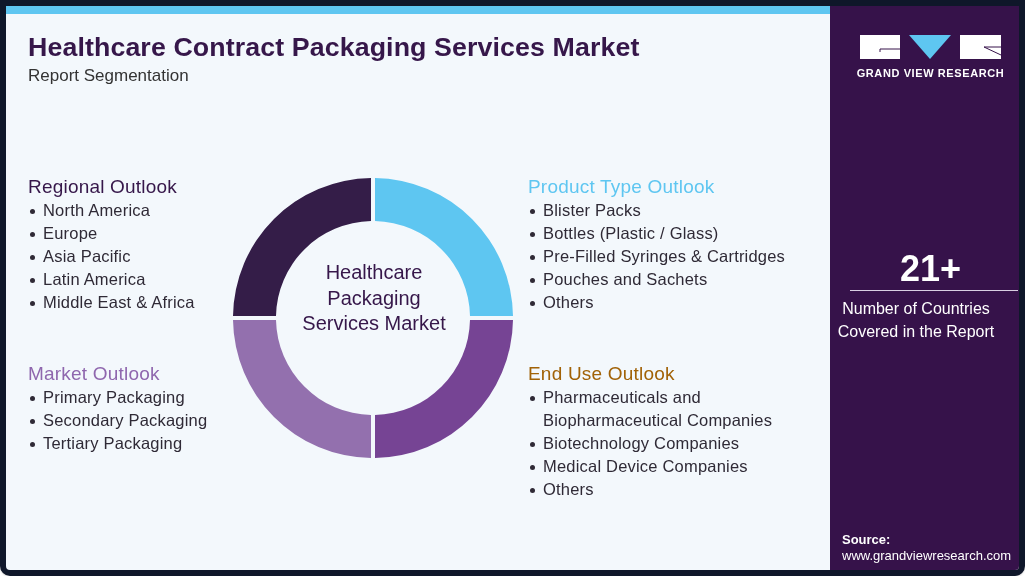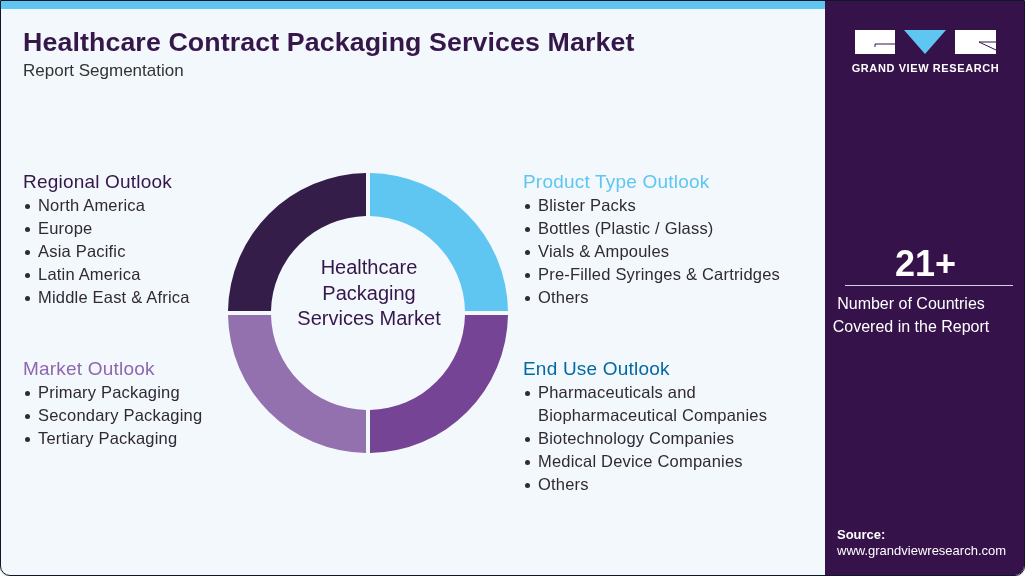--- a/index.html
+++ b/index.html
@@ -1,21 +1,21 @@
 <!DOCTYPE html>
 <html><head>
 <meta charset="utf-8">
 <style>
   * { box-sizing: border-box; margin: 0; padding: 0; }
   html, body { width: 1025px; height: 576px; overflow: hidden; background: #ffffff; }
   body { font-family: "Liberation Sans", sans-serif; position: relative; }
 
   .frame {
     position: absolute; left: 0; top: 0; width: 1025px; height: 576px;
-    border: 1px solid #0f172a; border-radius: 0 0 10px 10px;
+    border: 6px solid #0f172a; border-radius: 0 0 10px 10px;
     background: #f3f8fc; overflow: hidden;
     box-shadow: 0 1px 2px rgba(0,0,0,0.15);
   }
   .top-bar {
     position: absolute; left: 0; top: 0; width: 824px; height: 8px; background: #5ec6f1;
   }
   .top-gray {
     position: absolute; left: 0; top: 0; width: 1025px; height: 2px; background: #cfd3d8;
   }
 
@@ -38,21 +38,21 @@
   }
   .section li.cont::before { display: none; }
 
   .sec-regional { left: 22px; top: 170px; }
   .sec-regional h3 { color: #36174a; }
   .sec-service { left: 22px; top: 357px; }
   .sec-service h3 { color: #8f67ae; }
   .sec-product { left: 522px; top: 170px; }
   .sec-product h3 { color: #5ec6f1; }
   .sec-enduse { left: 522px; top: 357px; }
-  .sec-enduse h3 { color: #0369a1; }
+  .sec-enduse h3 { color: #a16207; }
 
   .donut { position: absolute; left: 226px; top: 171px; width: 282px; height: 282px; }
   .donut-label {
     position: absolute; left: 278px; top: 254px; width: 180px; text-align: center;
     font-size: 20px; line-height: 25.5px; color: #36174a;
   }
 
   .side-panel {
     position: absolute; left: 824px; top: 0; width: 201px; height: 576px; background: #36124a;
   }
@@ -107,22 +107,22 @@
       <li>Secondary Packaging</li>
       <li>Tertiary Packaging</li>
     </ul>
   </div>
 
   <div class="section sec-product">
     <h3>Product Type Outlook</h3>
     <ul>
       <li>Blister Packs</li>
       <li>Bottles (Plastic / Glass)</li>
-      <li>Vials &amp; Ampoules</li>
       <li>Pre-Filled Syringes &amp; Cartridges</li>
+      <li>Pouches and Sachets</li>
       <li>Others</li>
     </ul>
   </div>
 
   <div class="section sec-enduse">
     <h3>End Use Outlook</h3>
     <ul>
       <li>Pharmaceuticals and</li>
       <li class="cont">Biopharmaceutical Companies</li>
       <li>Biotechnology Companies</li>

